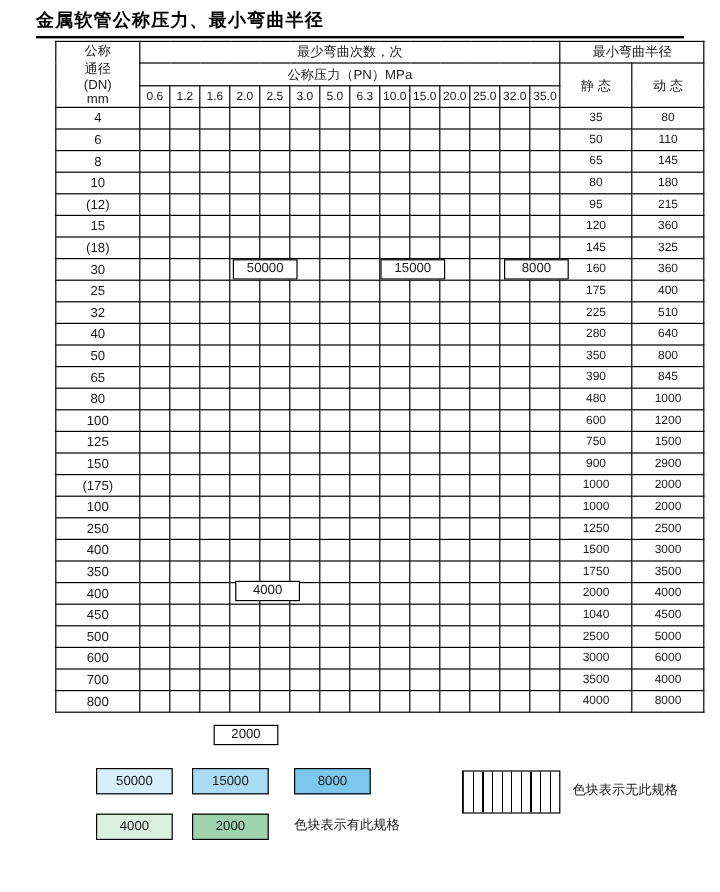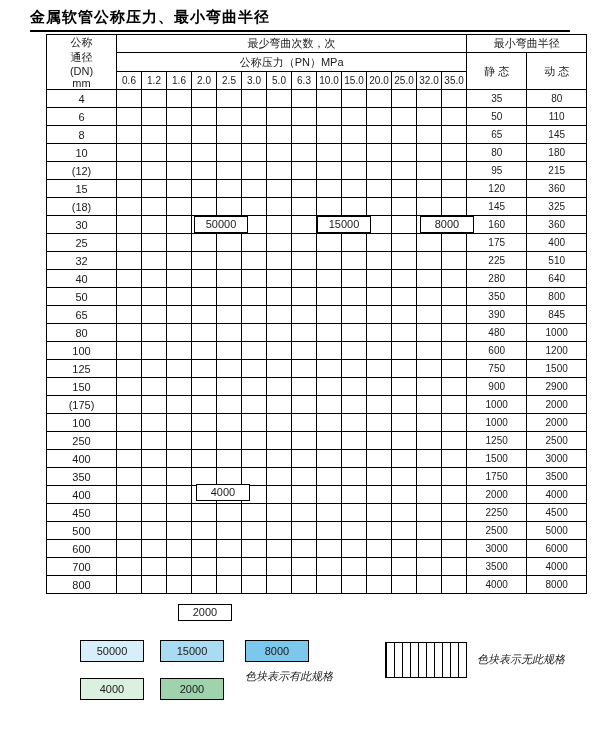--- a/index.html
+++ b/index.html
@@ -59,21 +59,21 @@
     line-height:15px;
     height:15px;
     z-index:5;
   }
   
   #legend{position:absolute;left:30px;top:636px;width:540px;height:80px;}
   .lg-box{
     position:absolute;border:1px solid #000;width:62px;height:20px;
     line-height:20px;text-align:center;font-size:11px;background:#fff;
   }
-  .lg-label{position:absolute;font-size:11px;line-height:20px;font-style:italic;}
+  .lg-label{position:absolute;font-size:11px;line-height:20px;}
   #hatch-box{
     position:absolute;left:355px;top:6px;width:80px;height:34px;border:1px solid #000;
     background:
       repeating-linear-gradient(90deg,#000 0px,#000 1px,#fff 1px,#fff 8px);
   }
 </style>
 </head>
 <body>
 
 <div id="title">金属软管公称压力、最小弯曲半径</div>
@@ -567,21 +567,21 @@
           <td class="c2000"></td>
           <td class="empty"></td>
           <td class="empty"></td>
           <td class="empty"></td>
           <td class="empty"></td>
           <td class="empty"></td>
           <td class="empty"></td>
           <td class="empty"></td>
           <td class="empty"></td>
           <td class="empty"></td>
-          <td class="radius">2250</td>
+          <td class="radius">1040</td>
           <td class="radius">4500</td>
         </tr>
         <tr>
           <td class="dncell">500</td>
           <td class="c2000"></td>
           <td class="c2000"></td>
           <td class="c2000"></td>
           <td class="c2000"></td>
           <td class="c2000"></td>
           <td class="empty"></td>
@@ -663,16 +663,16 @@
       <div class="ovl" style="left: 132px; top: 570px; width: 52px;">2000</div>
     </div>
 </div>
 
 <div id="legend">
   <div class="lg-box" id="lg0" style="left: 50px; top: 4px; background: rgb(215, 238, 251);">50000</div>
   <div class="lg-box" id="lg1" style="left: 130px; top: 4px; background: rgb(169, 220, 243);">15000</div>
   <div class="lg-box" id="lg2" style="left: 215px; top: 4px; background: rgb(124, 200, 236);">8000</div>
   <div class="lg-box" id="lg3" style="left: 50px; top: 42px; background: rgb(220, 240, 224);">4000</div>
   <div class="lg-box" id="lg4" style="left: 130px; top: 42px; background: rgb(158, 211, 173);">2000</div>
-  <div class="lg-label" style="left:215px;top:30px;">色块表示有此规格</div>
+  <div class="lg-label" style="left:215px;top:42px;">色块表示有此规格</div>
   <div id="hatch-box"></div>
   <div class="lg-label" style="left:447px;top:13px;">色块表示无此规格</div>
 </div>
 
 </body></html>

